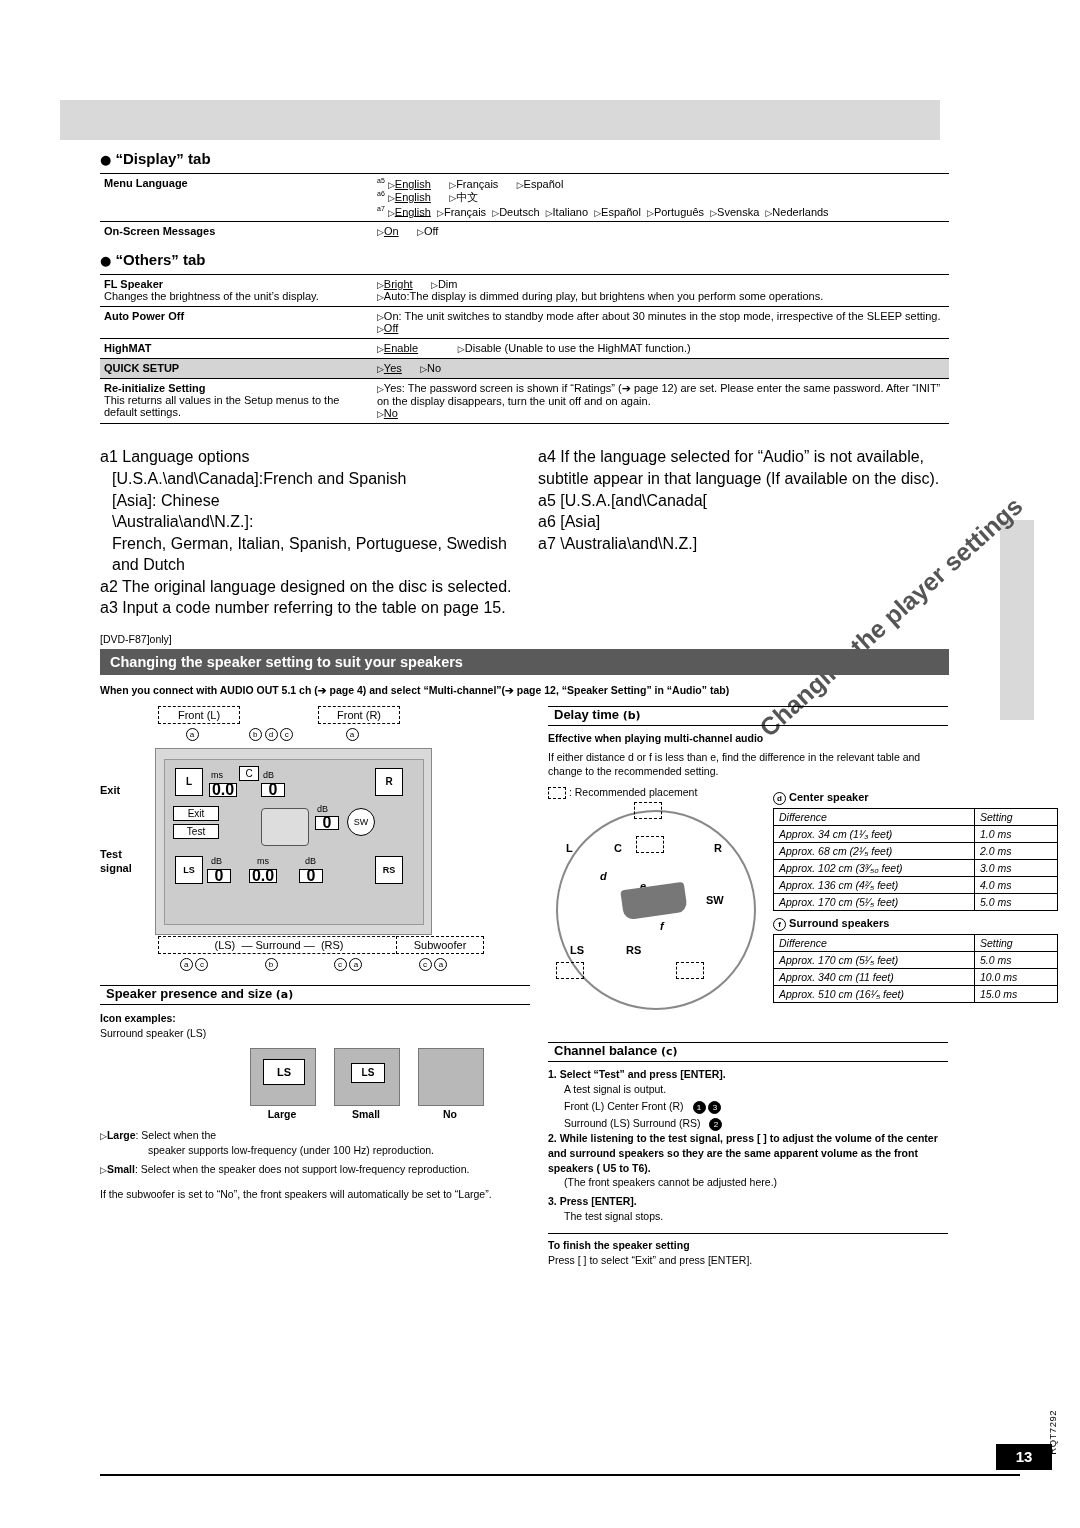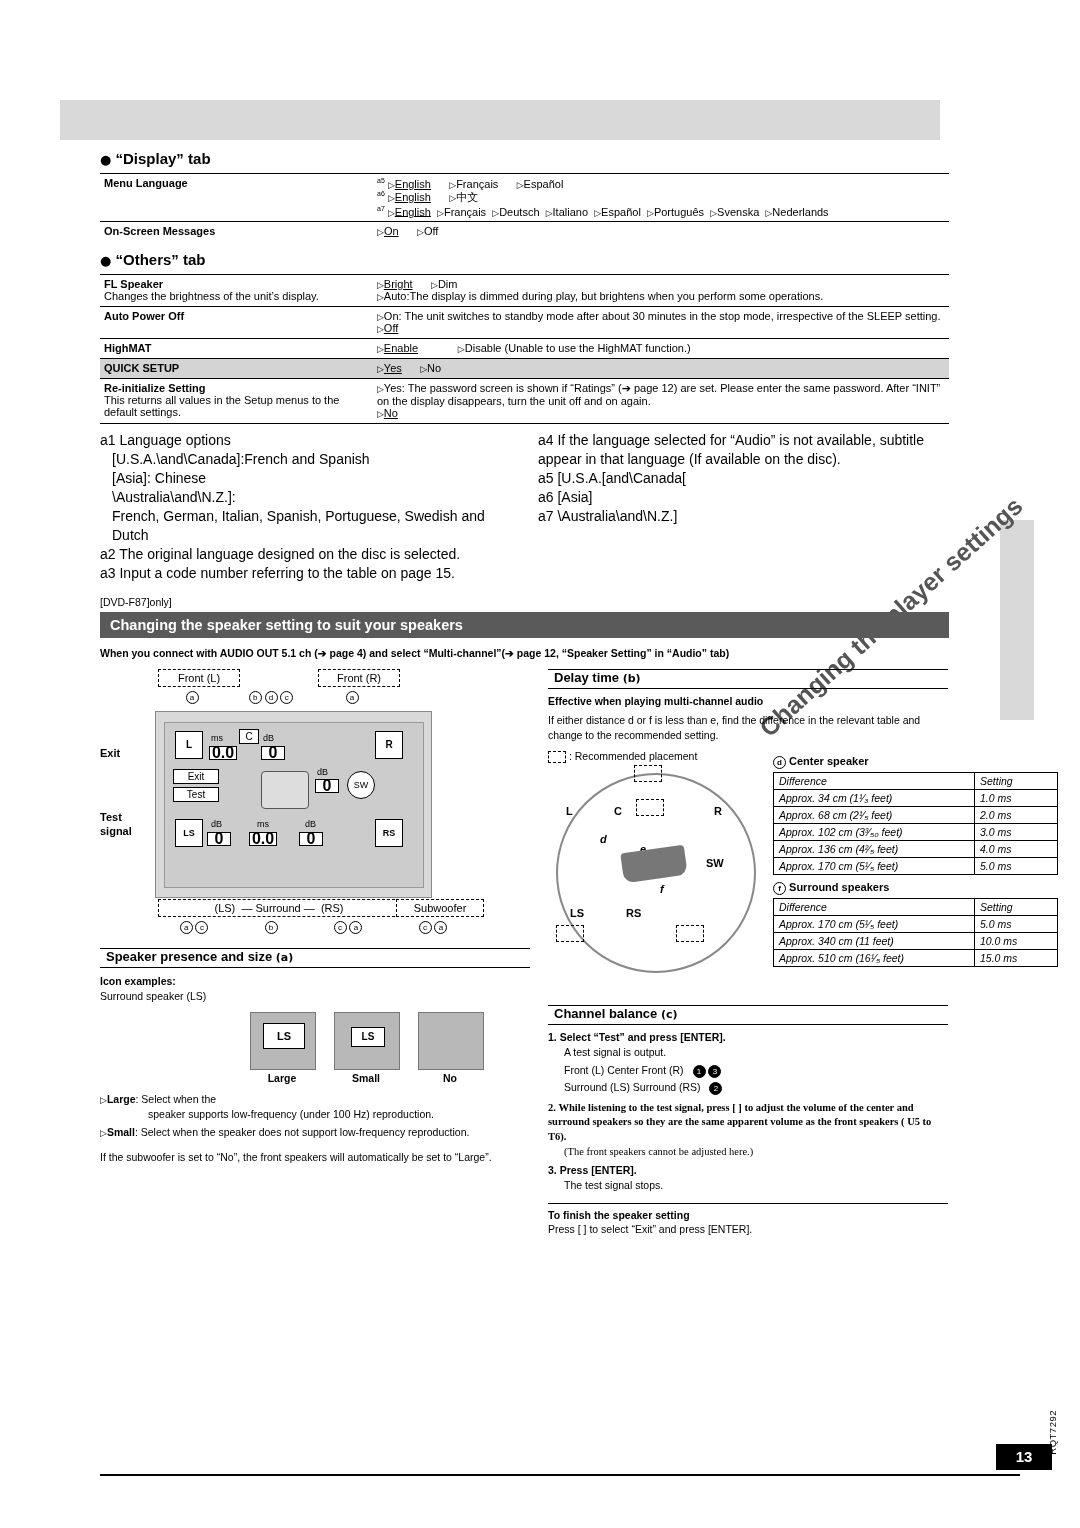--- a/index.html
+++ b/index.html
@@ -19,21 +19,21 @@
   table.t td{border-top:1px solid #000;vertical-align:top;padding:3px 4px 4px 4px;}
   td.lab{width:268px;font-weight:bold;}
   td.lab .sub{font-weight:normal;}
   td.val{width:575px;}
   .ul{text-decoration:underline;}
   .bul{font-family:"DejaVu Sans",sans-serif;font-size:9px;}
   sup{font-size:7px;vertical-align:super;}
   .grayrow td{background:#d4d4d4;}
   .botline{border-bottom:1px solid #000;}
 
-  .col2{display:flex;gap:26px;font-size:14px;margin-top:7px;line-height:1.35;}
+  .col2{display:flex;gap:26px;font-size:16px;margin-top:22px;line-height:1.35;}
   .col2 .c{width:412px;}
 
   .onlytag{font-size:10.5px;margin-top:14px;}
   .bandhead{background:#5a5a5a;color:#fff;font-weight:bold;font-size:14.5px;padding:5px 10px;width:829px;margin-top:4px;}
   .intro{font-size:10.5px;font-weight:bold;margin:9px 0 8px 0;}
 
   
   .sidetitle{
     position:absolute;right:14px;top:440px;width:420px;text-align:left;
     font-size:25px;font-weight:bold;color:#555;
@@ -434,21 +434,21 @@
               <span>Front (L)     Center     Front (R)</span>
               <span class="dot" style="background:#000;color:#fff;margin-left:6px;">1</span>
               <span class="dot" style="background:#000;color:#fff;">3</span>
             </div>
             <div style="padding-left:16px;margin-top:2px;">
               <span>Surround (LS)              Surround (RS)</span>
               <span class="dot" style="background:#000;color:#fff;margin-left:6px;">2</span>
             </div>
           </div>
 
-          <div class="sm" style="margin-top:6px;font-family:Liberation Serif, serif;">
+          <div class="sm" style="">
             <span class="bold">2.&nbsp;</span><span class="bold">While listening to the test signal, press [    ] to adjust the volume of the center and surround speakers so they are the same apparent volume as the front speakers ( U5 to  T6).</span>
             <div style="padding-left:16px;">(The front speakers cannot be adjusted here.)</div>
           </div>
 
           <div class="sm" style="margin-top:4px;">
             <span class="bold">3.&nbsp;</span><span class="bold">Press [ENTER].</span>
             <div style="padding-left:16px;">The test signal stops.</div>
           </div>
         </div>
 

